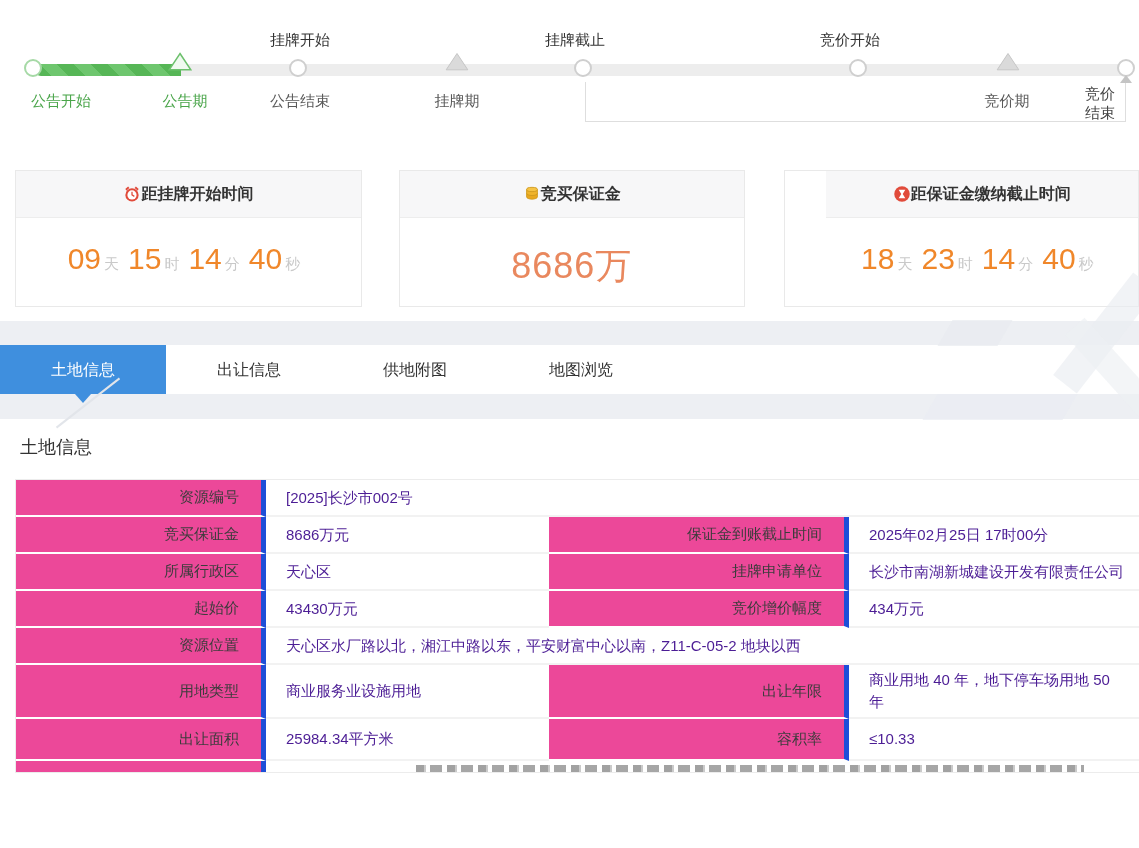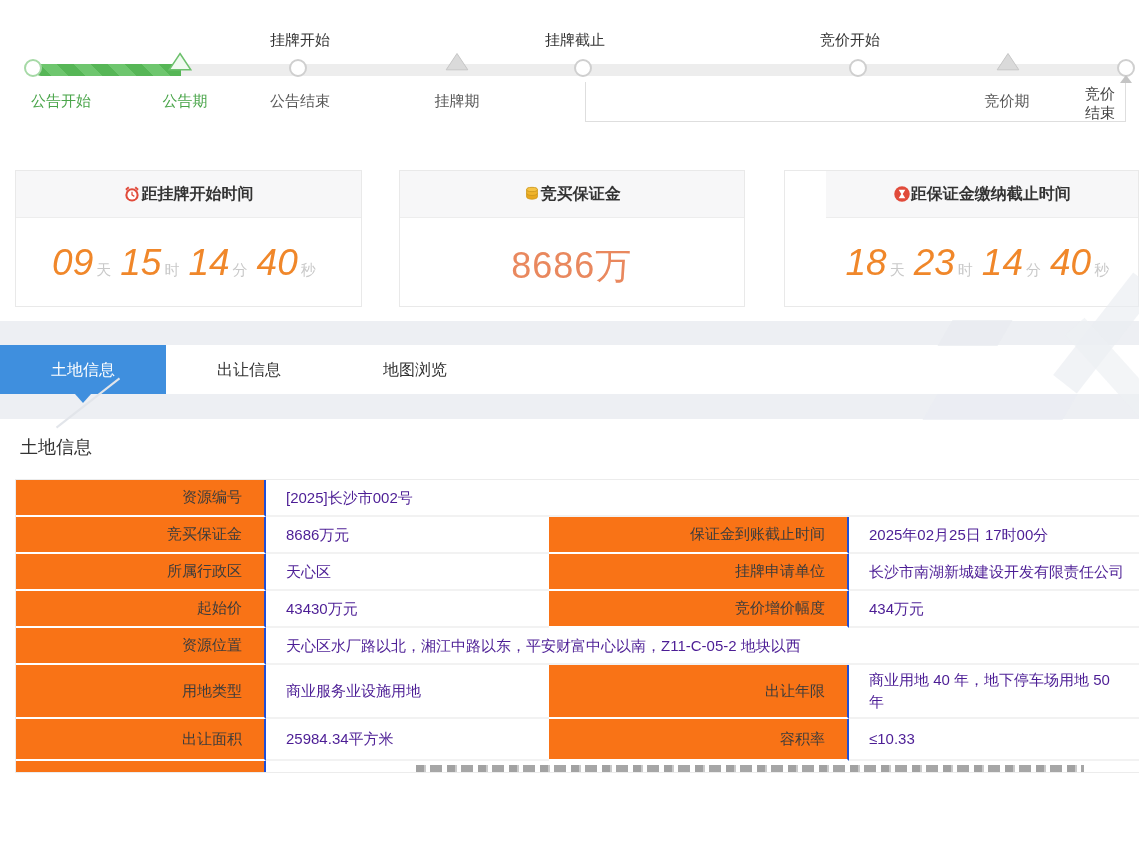--- a/index.html
+++ b/index.html
@@ -29,21 +29,21 @@
   
   .cards { display:flex; margin:20px 0 0 15px; }
   .card { border:1px solid #e9e9e9; background:#fff; }
   .card1 { width:352px; margin-right:37px; }
   .card2 { width:351px; margin-right:39px; }
   .card3 { width:360px;padding-left:41px; }
   .card-head { height:47px; background:#f7f7f8; border-bottom:1px solid #ededed;
     display:flex; align-items:center; justify-content:center; 
     font-size:16px; font-weight:bold; color:#333; }
   .card-body { height:88px; display:flex; align-items:baseline; justify-content:center; padding-top:24px; }
-  .cd-num { font-size:37px; font-weight:500; color:#f0872a;font-style:italic; }
+  .cd-num { font-size:30px; font-weight:500; color:#f0872a; }
   .cd-unit { font-size:15px; color:#c9c9c9; margin:0 9px 0 3px; }
   .money { font-size:36px; color:#e9885e; letter-spacing:1px; }
 
   
   .band1 { height:24px; background:#edeff3; margin-top:14px; }
   .tabbar { height:49px; background:#fff; display:flex; }
   .tab { width:166px; text-align:center; line-height:49px; font-size:16px; color:#333; cursor:pointer; }
   .tab.active { background:#3f8fde; color:#fff; position:relative; }
   .tab.active::after { content:""; position:absolute; left:50%; margin-left:-8px; top:49px;
     border-left:8px solid transparent; border-right:8px solid transparent; border-top:9px solid #3f8fde; }
@@ -55,22 +55,22 @@
   .wm-x1 { left:1040px; top:318px; width:130px; height:30px; transform:rotate(-52deg); background:#e9ecf1; opacity:.65; }
   .wm-x2 { left:1055px; top:358px; width:120px; height:26px; transform:rotate(48deg); background:#eceff3; opacity:.65; }
   .wm-line { left:48px; top:402px; width:80px; height:2px; transform:rotate(-38deg); background:#e2e5ea; }
 
   
   .section-title { margin:16px 0 0 20px; font-size:18px; color:#333; font-weight:500; height:22px; }
   table.info { margin:22px 0 0 15px; width:1124px; border-collapse:separate; border-spacing:0;
     font-size:15px; table-layout:fixed; border:1px solid #ececec; border-right:none; }
   col.c1 { width:250px; } col.c2 { width:283px; } col.c3 { width:300px; } col.c4 { width:291px; }
   td { vertical-align:middle; }
-  td.lbl { background:#f97316; text-align:right; padding:0 22px 0 8px; color:#3c3c3c;
-    border-bottom:2px solid #fff; border-right:2px solid #1d4ed8; }
+  td.lbl { background:#ec4899; text-align:right; padding:0 22px 0 8px; color:#3c3c3c;
+    border-bottom:2px solid #fff; border-right:5px solid #1d4ed8; }
   td.val { background:#fff; padding:0 16px 0 20px; color:#4c1d95; border-bottom:2px solid #f2f2f2; line-height:22px; }
   tr.h37 { height:37px; } tr.h54 { height:54px; } tr.h42 { height:42px; }
   tr.hclip { height:11px; } tr.hclip td { border-bottom:none; }
   .text-sliver { margin:4px 0 0 130px; width:668px; height:7px; opacity:.8; overflow:hidden;
     background:repeating-linear-gradient(90deg,#8a8a8a 0 8px,#bdbdbd 8px 10px,transparent 10px 14px,#909090 14px 26px,transparent 26px 31px); }
 </style>
 </head>
 <body>
 
 <div class="timeline">
@@ -165,20 +165,21 @@
         <span class="cd-num">40</span>
         <span class="cd-unit">秒</span>
     </div>
   </div>
 </div>
 
 <div class="band1"></div>
 <div class="tabbar">
   <div class="tab active">土地信息</div>
   <div class="tab">出让信息</div>
+  <div class="tab">供地附图</div>
   <div class="tab">地图浏览</div>
 </div>
 <div class="band2"></div>
 
 <div class="wm wm-a"></div>
 <div class="wm wm-b"></div>
 <div class="wm wm-x1"></div>
 <div class="wm wm-x2"></div>
 <div class="wm wm-line"></div>
 

